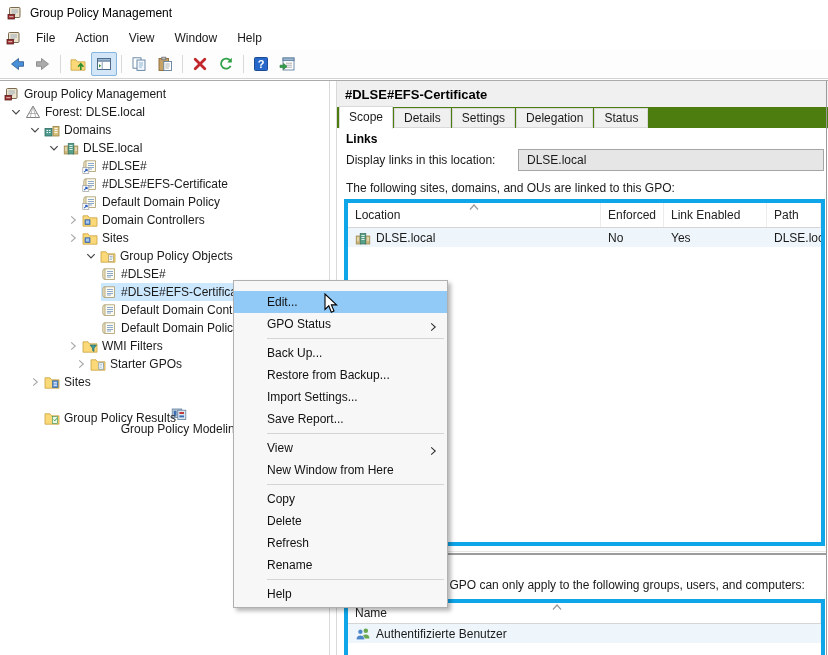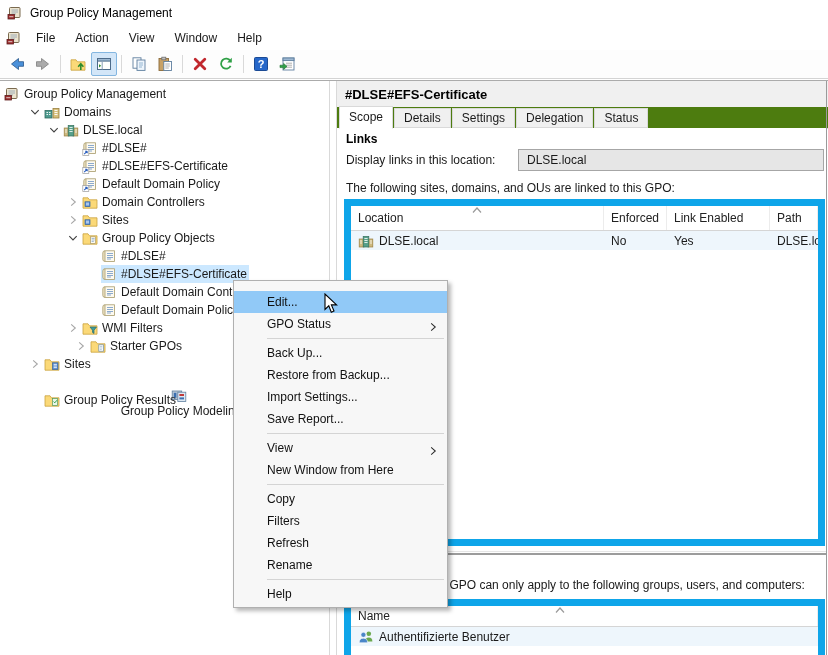--- a/index.html
+++ b/index.html
@@ -37,21 +37,21 @@
   #tabs{height:21px;background:#4d7c0f;border-bottom:1px solid #d9d9d9;padding-left:2px;position:relative;display:flex;align-items:flex-end;}
   .tab{background:#f0f0f0;border:1px solid #d9d9d9;padding:2px 9px 2px;margin-right:1px;position:relative;height:14px;line-height:14px;}
   .tab.active{background:#fff;border-bottom:1px solid #fff;margin-bottom:-1px;padding:3px 9px 3px;height:15px;z-index:2;}
   #tabcontent{position:absolute;top:47px;left:0;right:2px;bottom:0;background:#fff;}
   .cap{position:absolute;left:9px;white-space:nowrap;}
   #links-heading{top:4px;font-weight:bold;color:#000;}
   #display-label{top:25px;}
   #location-dropdown{position:absolute;left:181px;top:21px;width:306px;height:22px;box-sizing:border-box;background:#e6e6e6;border:1px solid #a6a6a6;line-height:20px;padding-left:8px;}
   #links-caption{top:53px;}
 
-  .lv{position:absolute;left:7px;width:481px;box-sizing:border-box;border:7px solid #0ea5e9;background:#fff;overflow:hidden;}
+  .lv{position:absolute;left:7px;width:481px;box-sizing:border-box;border:4px solid #0ea5e9;background:#fff;overflow:hidden;}
   #links-table{top:71px;height:347px;}
   #name-table{top:471px;height:65px;border-bottom:none;}
   .lv-head{position:relative;display:grid;border-bottom:1px solid #d5d5d5;background:#fff;}
   #links-table .lv-head{grid-template-columns:253px 63px 103px 1fr;height:24px;}
   #name-table  .lv-head{grid-template-columns:1fr;height:20px;}
   .lv-hcell{padding:0 0 0 7px;display:flex;align-items:center;border-right:1px solid #ececec;color:#222;}
   .sort{position:absolute;top:0;width:16px;height:8px;}
   .sort svg{width:16px;height:8px;display:block;}
   .lv-row{display:grid;height:19px;align-items:center;background:var(--tint,#eef6fc);}
   #links-table .lv-row{grid-template-columns:253px 63px 103px 1fr;}
@@ -200,20 +200,34 @@
           <span class="icon">
             <svg viewBox="0 0 16 16" xmlns="http://www.w3.org/2000/svg">
               <rect x="2.5" y="2.5" width="10.5" height="10" rx="1" fill="#ece4cf" stroke="#7a6a4f"></rect>
               <path d="M4.5 5h6.5M4.5 7h6.5M4.5 9h4.5" stroke="#97a7b5" stroke-width="0.9"></path>
               <rect x="1" y="9.5" width="6.5" height="4.5" fill="#9c2f2f" stroke="#5f1d1d" stroke-width="0.8"></rect>
               <path d="M2.3 11.7h4" stroke="#e8d9d9" stroke-width="0.9"></path>
             </svg>
           </span>
           <span class="tlabel">Group Policy Management</span>
         </div>
+        <div class="trow" style="padding-left: 10px;">
+          <span class="chev">
+            <svg viewBox="0 0 13 13" xmlns="http://www.w3.org/2000/svg">
+              <path d="M2.5 4.5 L6.5 8.5 L10.5 4.5" fill="none" stroke="#404040" stroke-width="1.2"></path>
+            </svg>
+          </span>
+          <span class="icon">
+            <svg viewBox="0 0 16 16" xmlns="http://www.w3.org/2000/svg">
+              <path d="M8 2 L14.5 13.5 H1.5 Z" fill="#fff" stroke="#707070" stroke-width="0.9"></path>
+              <path d="M8 2 L5.2 13.5 M8 2 L10.8 13.5 M3.6 9.5 H12.4" stroke="#9a9a9a" stroke-width="0.7" fill="none"></path>
+            </svg>
+          </span>
+          <span class="tlabel">Forest: DLSE.local</span>
+        </div>
         <div class="trow" style="padding-left: 29px;">
           <span class="chev">
             <svg viewBox="0 0 13 13" xmlns="http://www.w3.org/2000/svg">
               <path d="M2.5 4.5 L6.5 8.5 L10.5 4.5" fill="none" stroke="#404040" stroke-width="1.2"></path>
             </svg>
           </span>
           <span class="icon">
             <svg viewBox="0 0 16 16" xmlns="http://www.w3.org/2000/svg">
               <rect x="1" y="6.5" width="7" height="7.5" fill="#4f9b8f" stroke="#2f6b5f" stroke-width="0.8"></rect>
               <rect x="9" y="4.5" width="6" height="9.5" fill="#d8c07c" stroke="#9a7f3f" stroke-width="0.8"></rect>
@@ -300,21 +314,21 @@
           </span>
           <span class="icon">
             <svg viewBox="0 0 16 16" xmlns="http://www.w3.org/2000/svg">
               <path d="M1 3.8 h5 l1.5 2 H15 v8.4 H1 Z" fill="#fbd978" stroke="#c9a23f" stroke-width="0.8"></path>
               <rect x="3" y="7.8" width="5" height="4.8" fill="#5b8fd4" stroke="#33609a" stroke-width="0.7"></rect>
               <path d="M4 9.2h3M4 10.8h3" stroke="#fff" stroke-width="0.7"></path>
             </svg>
           </span>
           <span class="tlabel">Sites</span>
         </div>
-        <div class="trow" style="padding-left: 67px;">
+        <div class="trow" style="padding-left: 85px;">
           <span class="chev">
             <svg viewBox="0 0 13 13" xmlns="http://www.w3.org/2000/svg">
               <path d="M2.5 4.5 L6.5 8.5 L10.5 4.5" fill="none" stroke="#404040" stroke-width="1.2"></path>
             </svg>
           </span>
           <span class="icon">
             <svg viewBox="0 0 16 16" xmlns="http://www.w3.org/2000/svg">
               <path d="M1 3.8 h5 l1.5 2 H15 v8.4 H1 Z" fill="#fbd978" stroke="#c9a23f" stroke-width="0.8"></path>
               <rect x="8.6" y="6.8" width="5" height="6.6" fill="#fdfaf0" stroke="#a89a6a" stroke-width="0.7"></rect>
               <path d="M9.6 8.5h3M9.6 10h3M9.6 11.5h2.2" stroke="#7fa0c8" stroke-width="0.7"></path>
@@ -534,21 +548,21 @@
       <div class="menu-item">Restore from Backup...</div>
       <div class="menu-item">Import Settings...</div>
       <div class="menu-item">Save Report...</div>
       <div class="menu-sep"></div>
       <div class="menu-item">View<span class="sub"><svg viewBox="0 0 12 13" xmlns="http://www.w3.org/2000/svg">
             <path d="M4 2.5 L8.5 6.5 L4 10.5" fill="none" stroke="#2b2b2b" stroke-width="1.1"></path>
           </svg></span></div>
       <div class="menu-item">New Window from Here</div>
       <div class="menu-sep"></div>
       <div class="menu-item">Copy</div>
-      <div class="menu-item">Filters</div>
+      <div class="menu-item">Delete</div>
       <div class="menu-item">Refresh</div>
       <div class="menu-item">Rename</div>
       <div class="menu-sep"></div>
       <div class="menu-item">Help</div>
     </div>
 
   <div id="cursor">
     <svg width="14" height="21" viewBox="0 0 14 21">
         <path d="M1 1 L1 16.5 L4.8 12.8 L7.3 19.2 L10 18 L7.4 11.9 L12.6 11.9 Z" fill="#fff" stroke="#000" stroke-width="1.1"></path>
       </svg>

